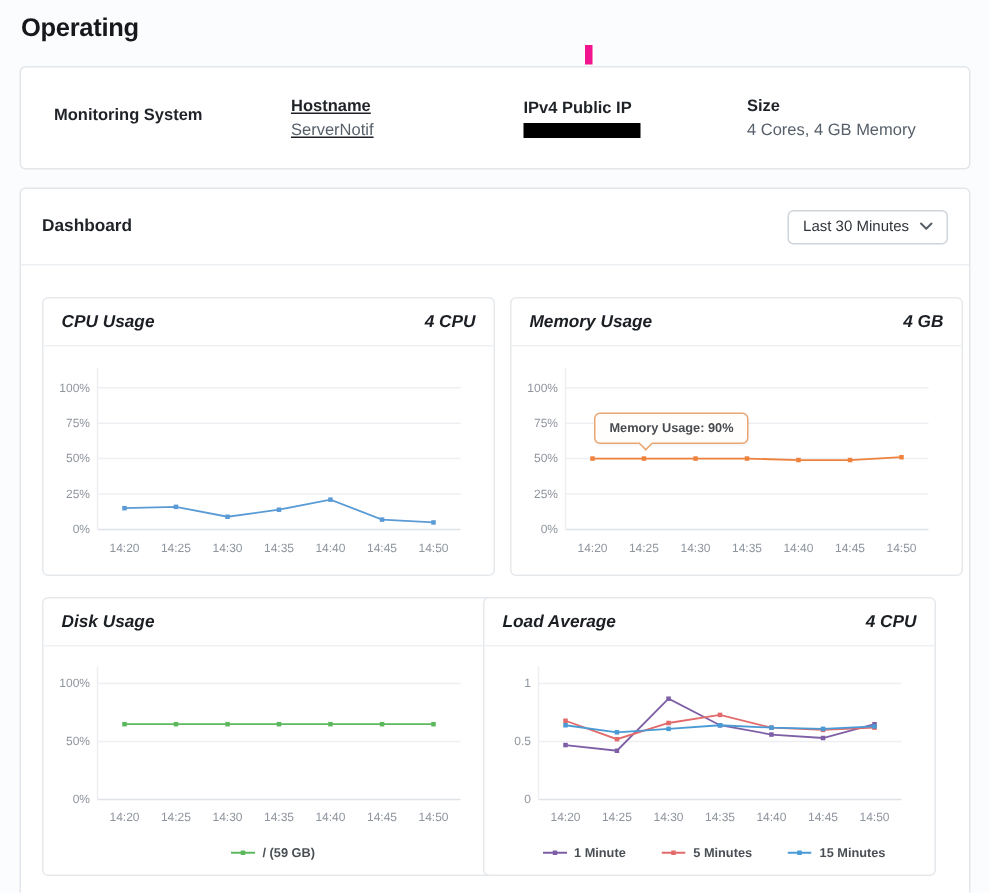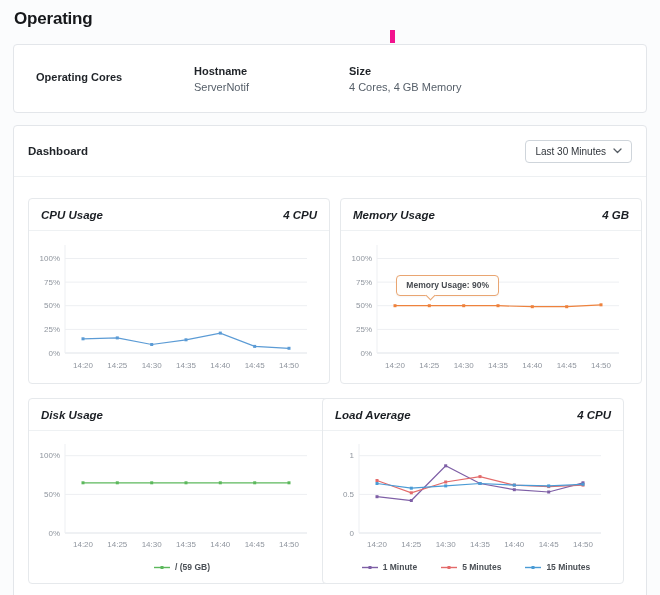--- a/index.html
+++ b/index.html
@@ -6,21 +6,21 @@
   html,body { margin:0; padding:0; }
   body {
     width:660px; height:595px; position:relative; overflow:hidden;
     background:#fbfcfd; font-family:"Liberation Sans", sans-serif; color:#1f2328;
   }
   .page-title { position:absolute; left:14px; top:9px; margin:0; font-size:17px; font-weight:700; color:#16181b; letter-spacing:-0.2px; }
   .caret { position:absolute; left:390px; top:30px; width:5px; height:13px; }
   .card { position:absolute; background:#fff; border:1px solid #e3e6ea; border-radius:4px; }
   .info-card { left:13px; top:44px; width:634px; height:69px; display:flex; align-items:center; padding-left:22px; }
   .info-item { flex:0 0 auto; }
-  .info-item:nth-child(1){ width:158px; } .info-item:nth-child(2){ width:155px; } .info-item:nth-child(3){ width:149px; }
+  .info-item:nth-child(1){ width:158px; } .info-item:nth-child(2){ width:155px;text-decoration:underline; } .info-item:nth-child(3){ width:149px; }
   .info-label { font-size:11px; font-weight:700; color:#1f2328; margin-bottom:4px; }
   .info-value { font-size:11px; color:#57606a; }
   .redaction { width:78px; height:10px; background:#000; margin-top:3px; }
   .monitoring-card { left:13px; top:125px; width:634px; height:492px; }
   .monitoring-header { height:51px; border-bottom:1px solid #edf0f2; display:flex; align-items:center; justify-content:space-between; padding:0 14px; }
   .monitoring-title { font-size:11.5px; font-weight:700; }
   .select {
     display:flex; align-items:center; gap:7px; border:1px solid #cfd5db; border-radius:4px;
     padding:5px 9px; font-size:10px; color:#30353b; background:#fff; cursor:pointer;
     font-family:"Liberation Sans", sans-serif;
@@ -47,25 +47,29 @@
   svg text { font-family:"Liberation Sans", sans-serif; }
 </style>
 </head>
 <body>
 
 <h1 class="page-title">Operating</h1>
 <div class="caret" style="background: rgb(242, 19, 142);"></div>
 
 <section class="card info-card">
   <div class="info-item">
-    <div class="info-label">Operating Cores</div>
+    <div class="info-label">Monitoring System</div>
   </div>
   <div class="info-item">
     <div class="info-label">Hostname</div>
     <div class="info-value">ServerNotif</div>
+  </div>
+  <div class="info-item">
+    <div class="info-label">IPv4 Public IP</div>
+    <div class="redaction"></div>
   </div>
   <div class="info-item">
     <div class="info-label">Size</div>
     <div class="info-value">4 Cores, 4 GB Memory</div>
   </div>
 </section>
 
 <section class="card monitoring-card">
   <div class="monitoring-header">
     <div class="monitoring-title">Dashboard</div>

